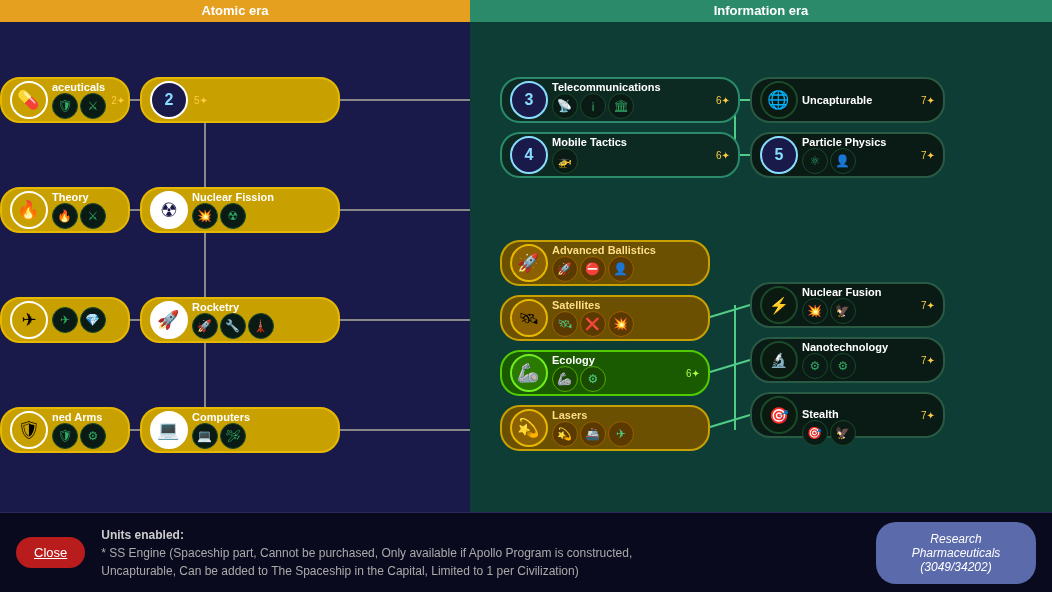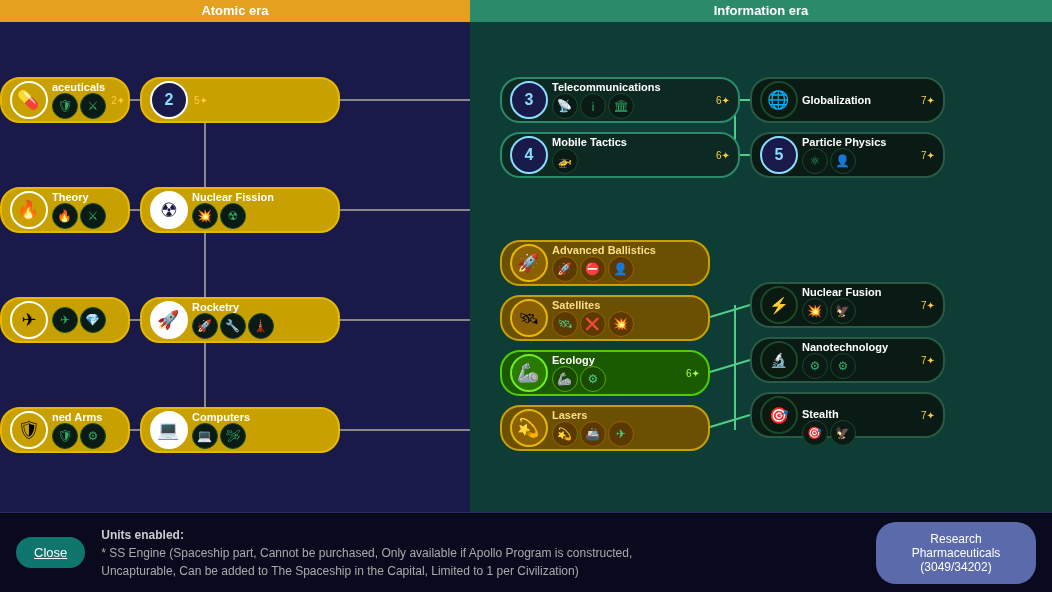--- a/index.html
+++ b/index.html
@@ -153,21 +153,21 @@
       height: 80px;
       background: #0a0a1e;
       display: flex;
       align-items: center;
       padding: 0 16px;
       gap: 16px;
       border-top: 1px solid #2a2a5a;
     }
 
     .close-btn {
-      background: #0f766e;
+      background: #b91c1c;
       color: #fff;
       border: none;
       border-radius: 20px;
       padding: 8px 18px;
       font-size: 13px;
       cursor: pointer;
       flex-shrink: 0;
       text-decoration: underline;
     }
 
@@ -182,20 +182,21 @@
       background: #5a6aaa;
       color: #fff;
       border: none;
       border-radius: 20px;
       padding: 10px 32px;
       font-size: 12px;
       cursor: pointer;
       text-align: center;
       width: 160px;
       flex-shrink: 0;
+      font-style: italic;
     }
 
     
     
     .node-pharmaceuticals { left: 0; top: 55px; width: 130px; }
     .node-theory { left: 0; top: 165px; width: 130px; }
     .node-unnamed { left: 0; top: 275px; width: 130px; }
     .node-armed-arms { left: 0; top: 385px; width: 130px; }
 
     
@@ -419,21 +420,21 @@
           <div class="tech-icon" style="background:#5a3a00;border-color:#9a6000;">💫</div>
           <div class="tech-icon" style="background:#5a3a00;border-color:#9a6000;">🚢</div>
           <div class="tech-icon" style="background:#5a3a00;border-color:#9a6000;">✈</div>
         </div>
       </div>
     </div>
 
     <div class="tech-node node-globalization" style="width:195px;background:#0a1a14;border:2px solid #2a5a44;top:55px;">
       <div class="tech-circle" style="background:#0a1a10;border-color:#1a4a2a;font-size:18px;">🌐</div>
       <div style="flex:1;">
-        <div class="tech-label">Globalization</div>
+        <div class="tech-label">Uncapturable</div>
       </div>
       <div class="tech-cost">7✦</div>
     </div>
 
     <div class="tech-node node-particle-physics" style="width:195px;background:#0a1a14;border:2px solid #2a5a44;top:110px;">
       <div class="tech-circle" style="background:#1a1a4a;color:#88ddff;font-weight:bold;font-size:16px;border-color:#88ddff;">5</div>
       <div style="flex:1;">
         <div class="tech-label">Particle Physics</div>
         <div class="tech-icons">
           <div class="tech-icon dark">⚛</div>

